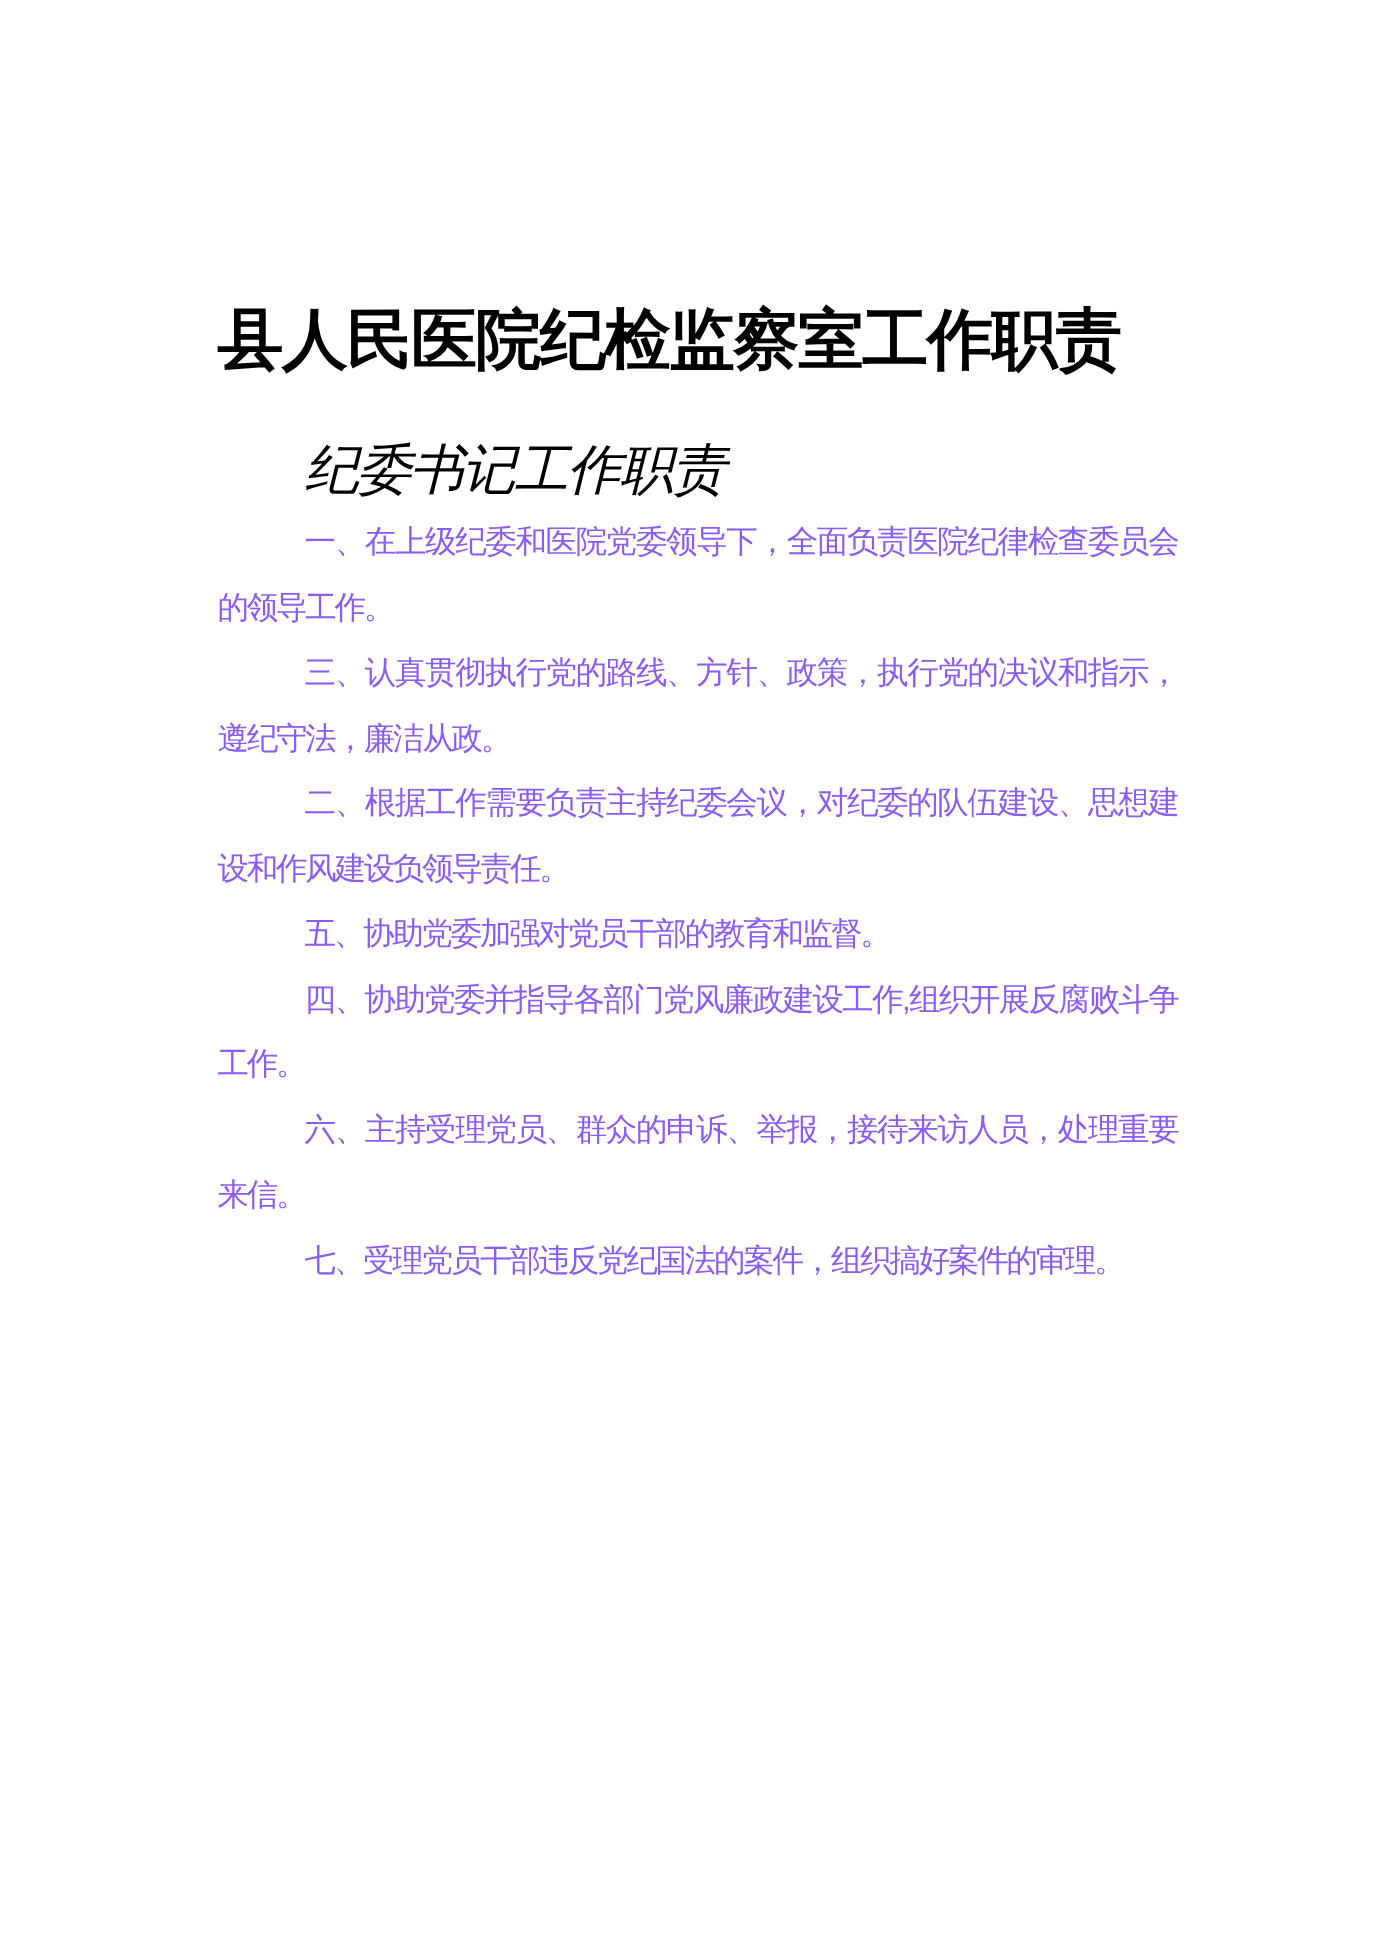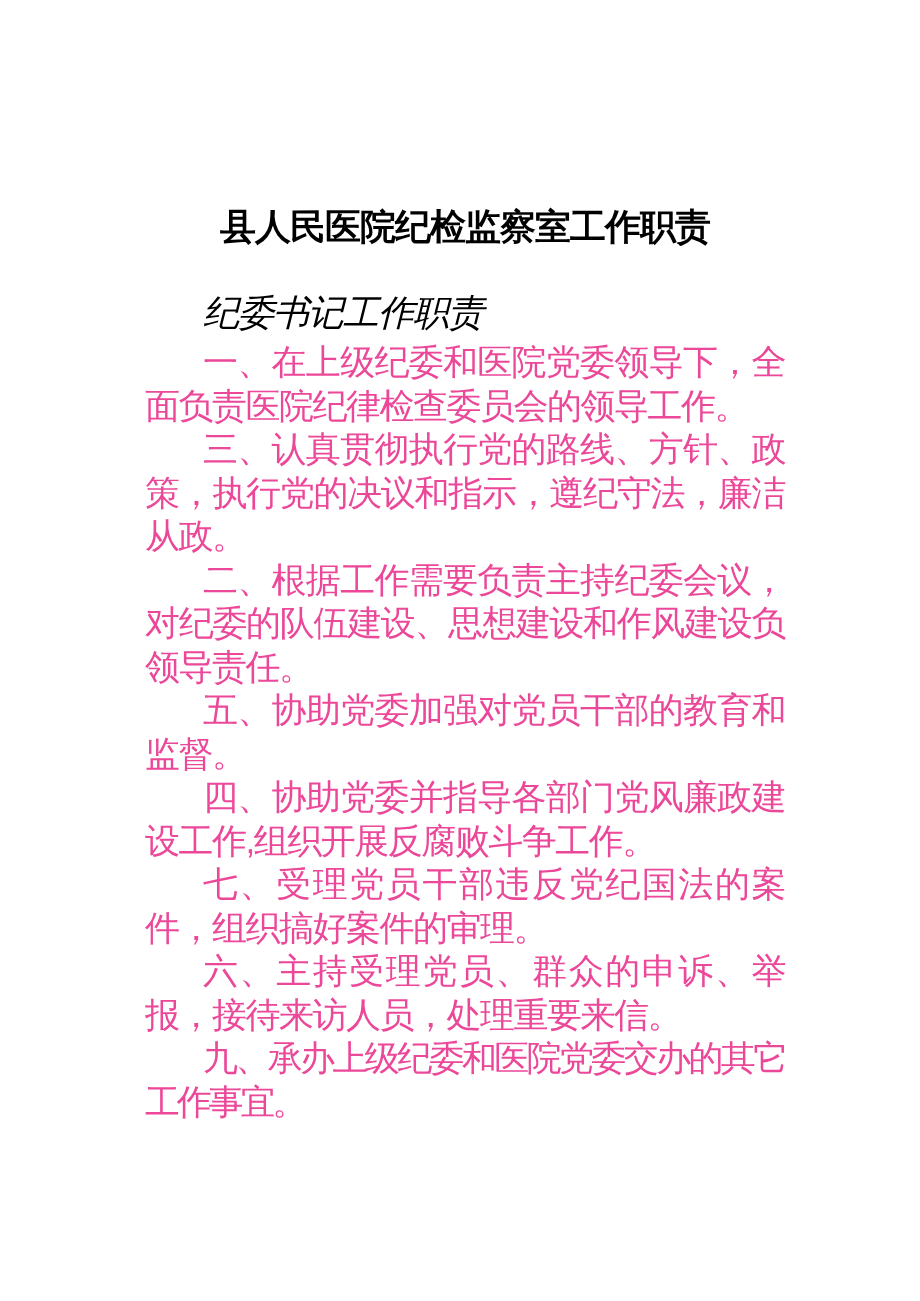--- a/index.html
+++ b/index.html
@@ -16,49 +16,48 @@
     color: #000000;
   }
   .content {
     box-sizing: border-box;
     margin-left: 145px;
     width: 640px;
     padding-top: 204px;
   }
   .doc-title {
     margin: 0;
-    text-align: center;
     font-family: "Liberation Sans", "DejaVu Sans", sans-serif;
     font-weight: bold;
-    font-size: 36px;
+    font-size: 44px;
     line-height: 46px;
     letter-spacing: -1px;
     color: #000000;
     white-space: nowrap;
   }
   .section-heading {
     margin: 46px 0 0 0;
     font-family: "Liberation Serif", "DejaVu Serif", serif;
     font-style: italic;
     font-weight: normal;
     font-size: 36px;
     line-height: 34px;
     letter-spacing: -1px;
     text-indent: 58px;
     color: #000000;
     white-space: nowrap;
   }
   .body-text {
     margin-top: 10px;
     font-family: "Liberation Sans", "DejaVu Sans", sans-serif;
-    font-size: 35px;
+    font-size: 21px;
     line-height: 43.5px;
     letter-spacing: -1.5px;
     text-align: justify;
-    color: #ec4899;
+    color: #8b5cf6;
   }
   .body-text p {
     margin: 0;
     padding: 0;
     text-indent: 58px;
   }
   .body-text p.tight {
     letter-spacing: -3.2px;
   }
 </style>
@@ -68,18 +67,17 @@
 <div class="page">
   <div class="content">
     <h1 class="doc-title">县人民医院纪检监察室工作职责</h1>
     <h2 class="section-heading">纪委书记工作职责</h2>
     <div class="body-text">
       <p>一、在上级纪委和医院党委领导下，全面负责医院纪律检查委员会的领导工作。</p>
       <p>三、认真贯彻执行党的路线、方针、政策，执行党的决议和指示，遵纪守法，廉洁从政。</p>
       <p>二、根据工作需要负责主持纪委会议，对纪委的队伍建设、思想建设和作风建设负领导责任。</p>
       <p>五、协助党委加强对党员干部的教育和监督。</p>
       <p>四、协助党委并指导各部门党风廉政建设工作,组织开展反腐败斗争工作。</p>
+      <p>六、主持受理党员、群众的申诉、举报，接待来访人员，处理重要来信。</p>
       <p>七、受理党员干部违反党纪国法的案件，组织搞好案件的审理。</p>
-      <p>六、主持受理党员、群众的申诉、举报，接待来访人员，处理重要来信。</p>
-      <p class="tight">九、承办上级纪委和医院党委交办的其它工作事宜。</p>
     </div>
   </div>
 </div>
 
 </body></html>

